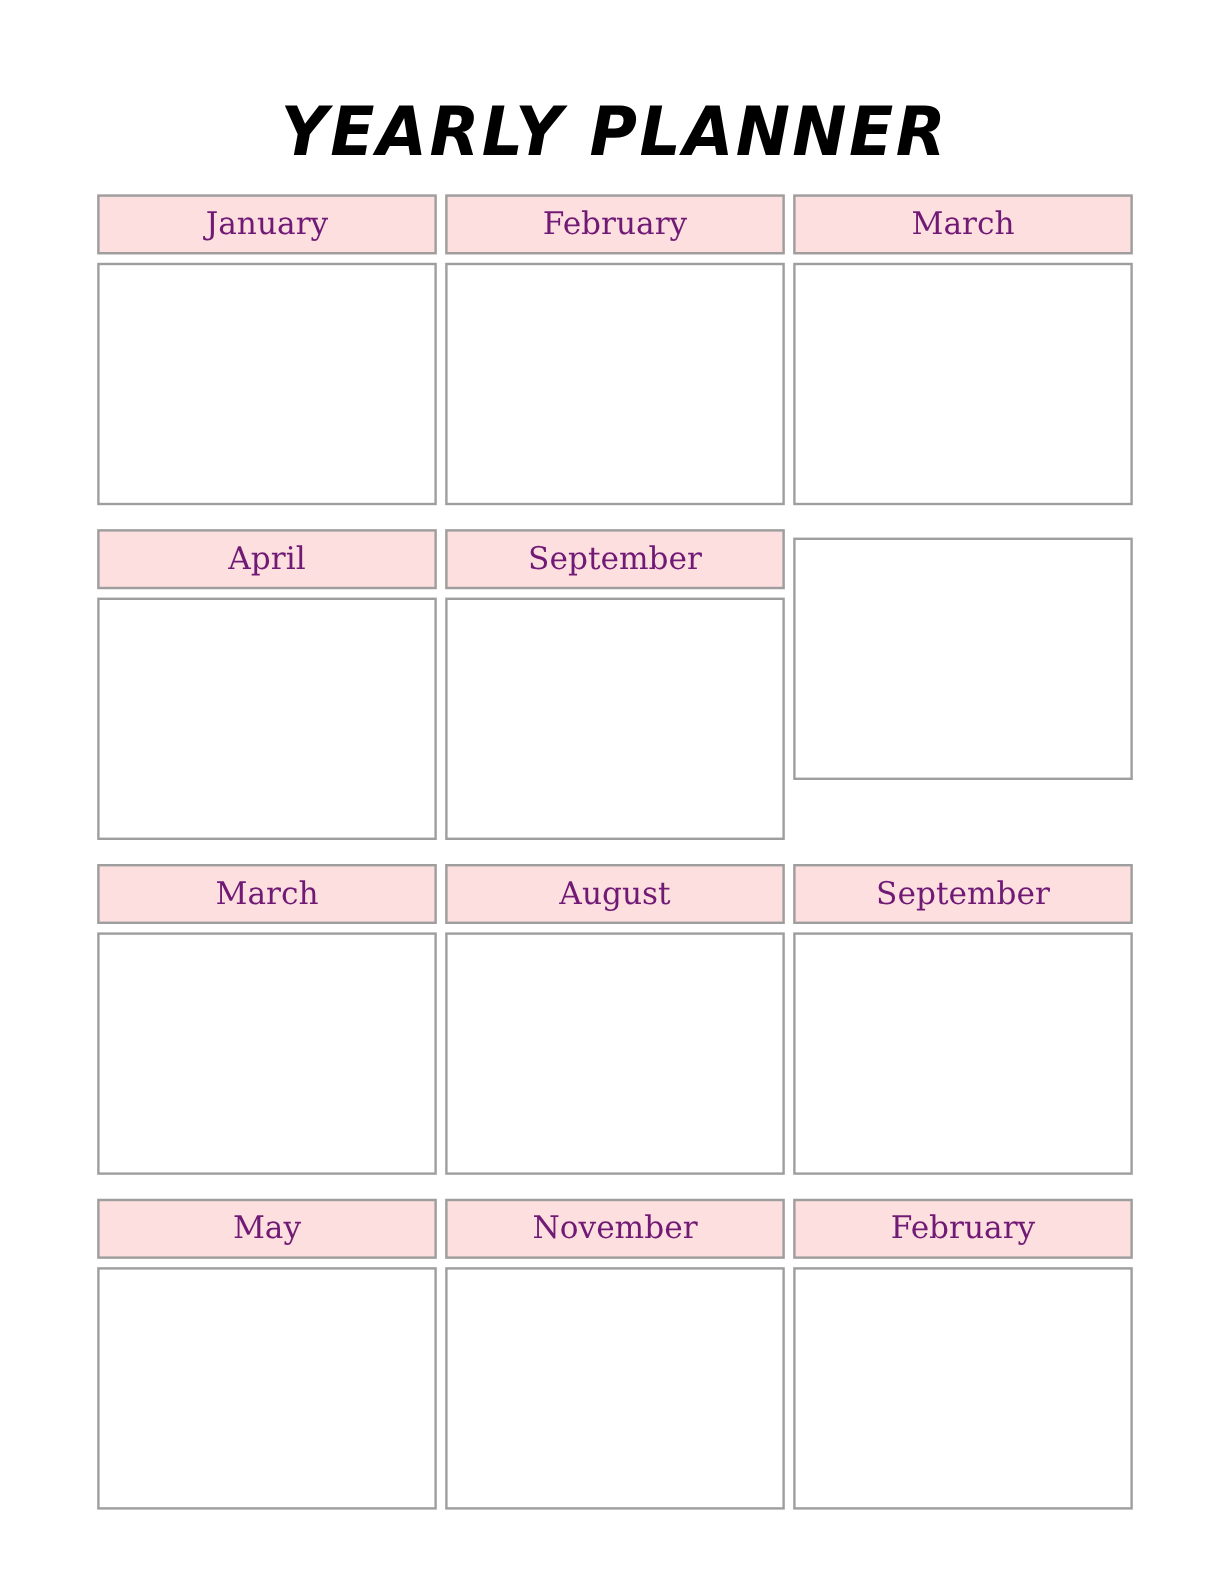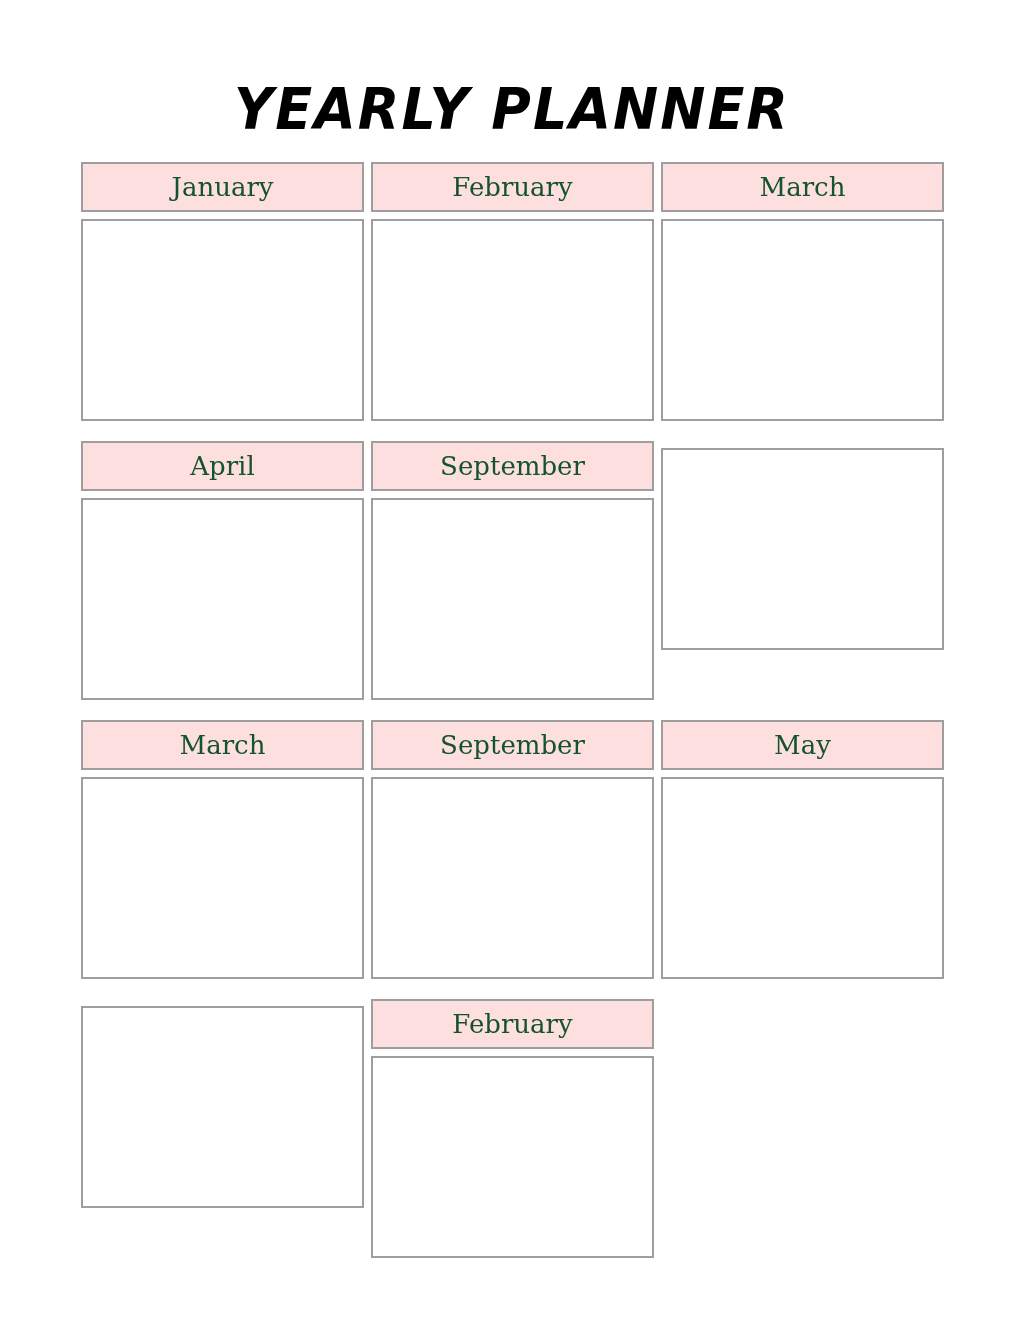--- a/index.html
+++ b/index.html
@@ -12,21 +12,21 @@
   }
   .grid {
     position: absolute; left: 81px; top: 162px; width: 862px;
     display: grid; grid-template-columns: 283px 283px 283px; column-gap: 7px;
     row-gap: 20px;
   }
   .month { display: flex; flex-direction: column; }
   .month-header {
     height: 50px; box-sizing: border-box; background: #fddfdf;
     border: 2px solid #9e9e9e; display: flex; align-items: center; justify-content: center;
-    font-family: "DejaVu Serif", serif; font-size: 26px; color: #14532d;
+    font-family: "DejaVu Serif", serif; font-size: 26px; color: #701a75;
   }
   .month-box {
     margin-top: 7px; height: 202px; box-sizing: border-box;
     border: 2px solid #9e9e9e; background: #fff;
   }
 </style>
 </head>
 <body>
 
 <div class="title">YEARLY PLANNER</div>
@@ -53,27 +53,32 @@
     <div class="month-box"></div>
   </div>
   <div class="month">
     <div class="month-box"></div>
   </div>
   <div class="month">
     <div class="month-header">March</div>
     <div class="month-box"></div>
   </div>
   <div class="month">
+    <div class="month-header">August</div>
+    <div class="month-box"></div>
+  </div>
+  <div class="month">
     <div class="month-header">September</div>
     <div class="month-box"></div>
   </div>
   <div class="month">
     <div class="month-header">May</div>
     <div class="month-box"></div>
   </div>
   <div class="month">
+    <div class="month-header">November</div>
     <div class="month-box"></div>
   </div>
   <div class="month">
     <div class="month-header">February</div>
     <div class="month-box"></div>
   </div>
 </div>
 
 </body></html>

